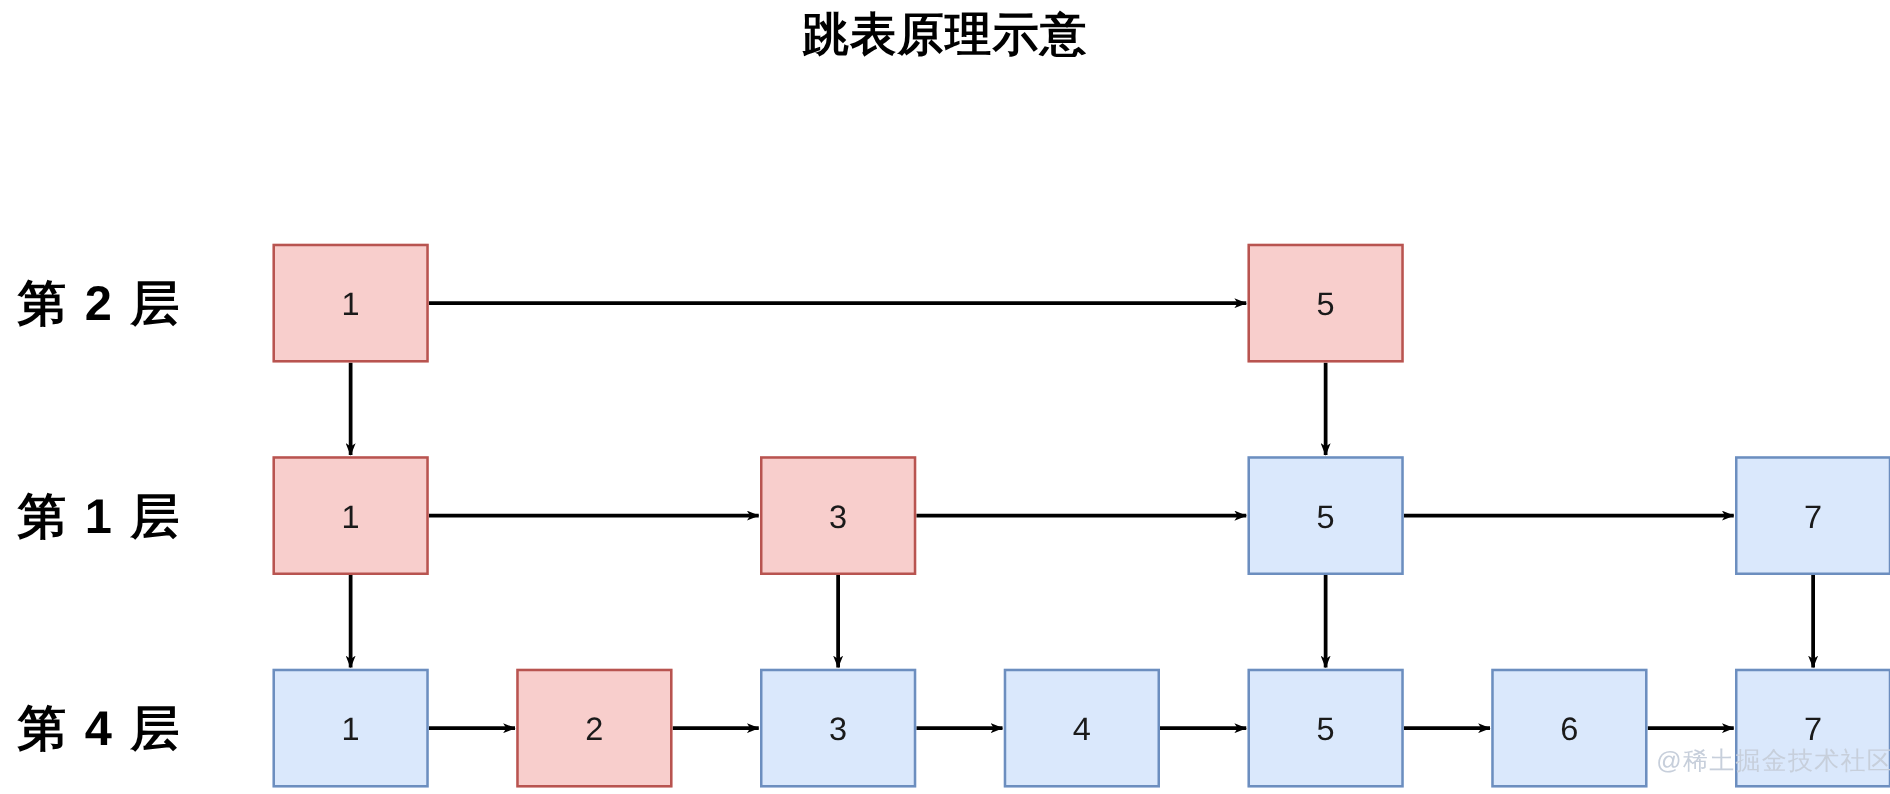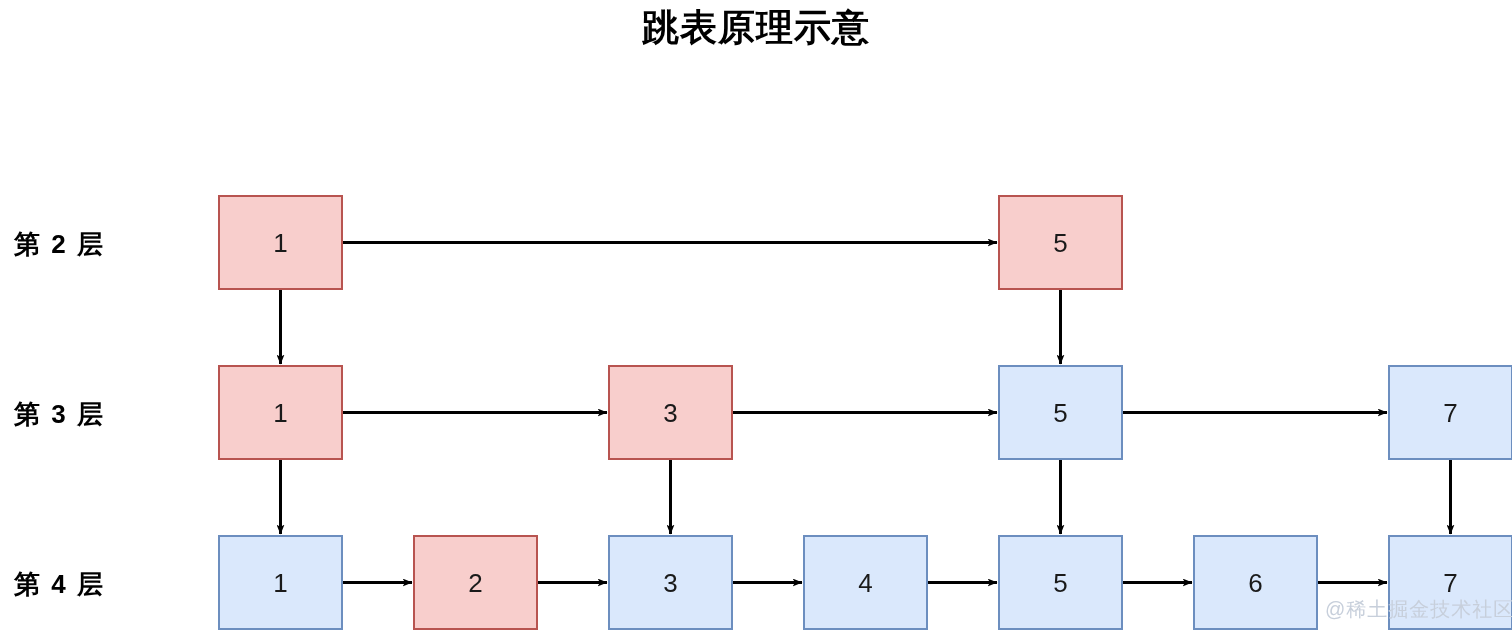--- a/index.html
+++ b/index.html
@@ -29,21 +29,21 @@
     text-align: center;
     font-size: 37px;
     font-weight: bold;
     letter-spacing: 1px;
     line-height: 44px;
     color: #000000;
     white-space: nowrap;
   }
   .layer-label {
     position: absolute;
-    font-size: 26px;
+    font-size: 39px;
     font-weight: bold;
     line-height: 40px;
     color: #000000;
     white-space: nowrap;
     letter-spacing: 2px;
     text-align: right;
   }
   .node {
     position: absolute;
     width: 125px;
@@ -111,21 +111,21 @@
         <line x1="1060.5" y1="290" x2="1060.5" y2="364" marker-end="url(#arrowhead)"></line>
         <line x1="280.5" y1="460" x2="280.5" y2="534" marker-end="url(#arrowhead)"></line>
         <line x1="670.5" y1="460" x2="670.5" y2="534" marker-end="url(#arrowhead)"></line>
         <line x1="1060.5" y1="460" x2="1060.5" y2="534" marker-end="url(#arrowhead)"></line>
         <line x1="1450.5" y1="460" x2="1450.5" y2="534" marker-end="url(#arrowhead)"></line>
       </g>
   </svg>
 
   <div id="labels">
       <div class="layer-label" style="left: 14px; top: 224px;">第 2 层</div>
-      <div class="layer-label" style="left: 14px; top: 394px;">第 3 层</div>
+      <div class="layer-label" style="left: 14px; top: 394px;">第 1 层</div>
       <div class="layer-label" style="left: 14px; top: 564px;">第 4 层</div>
     </div>
   <div id="nodes">
       <div class="node red" style="left: 218px; top: 195px;">
         <span class="node-label">1</span>
       </div>
       <div class="node red" style="left: 998px; top: 195px;">
         <span class="node-label">5</span>
       </div>
       <div class="node red" style="left: 218px; top: 365px;">

